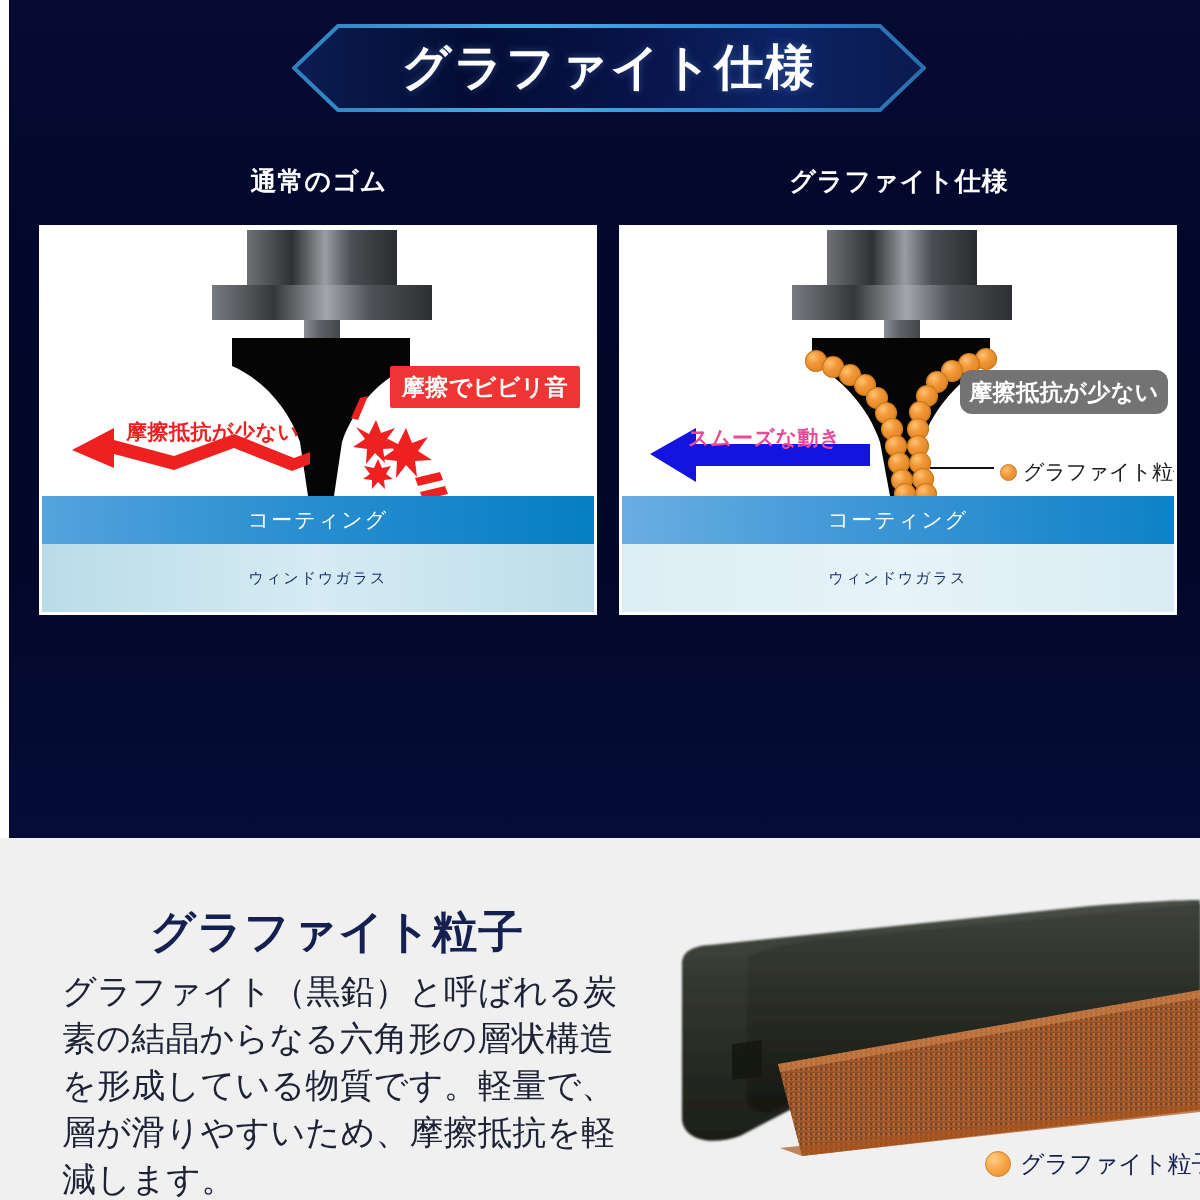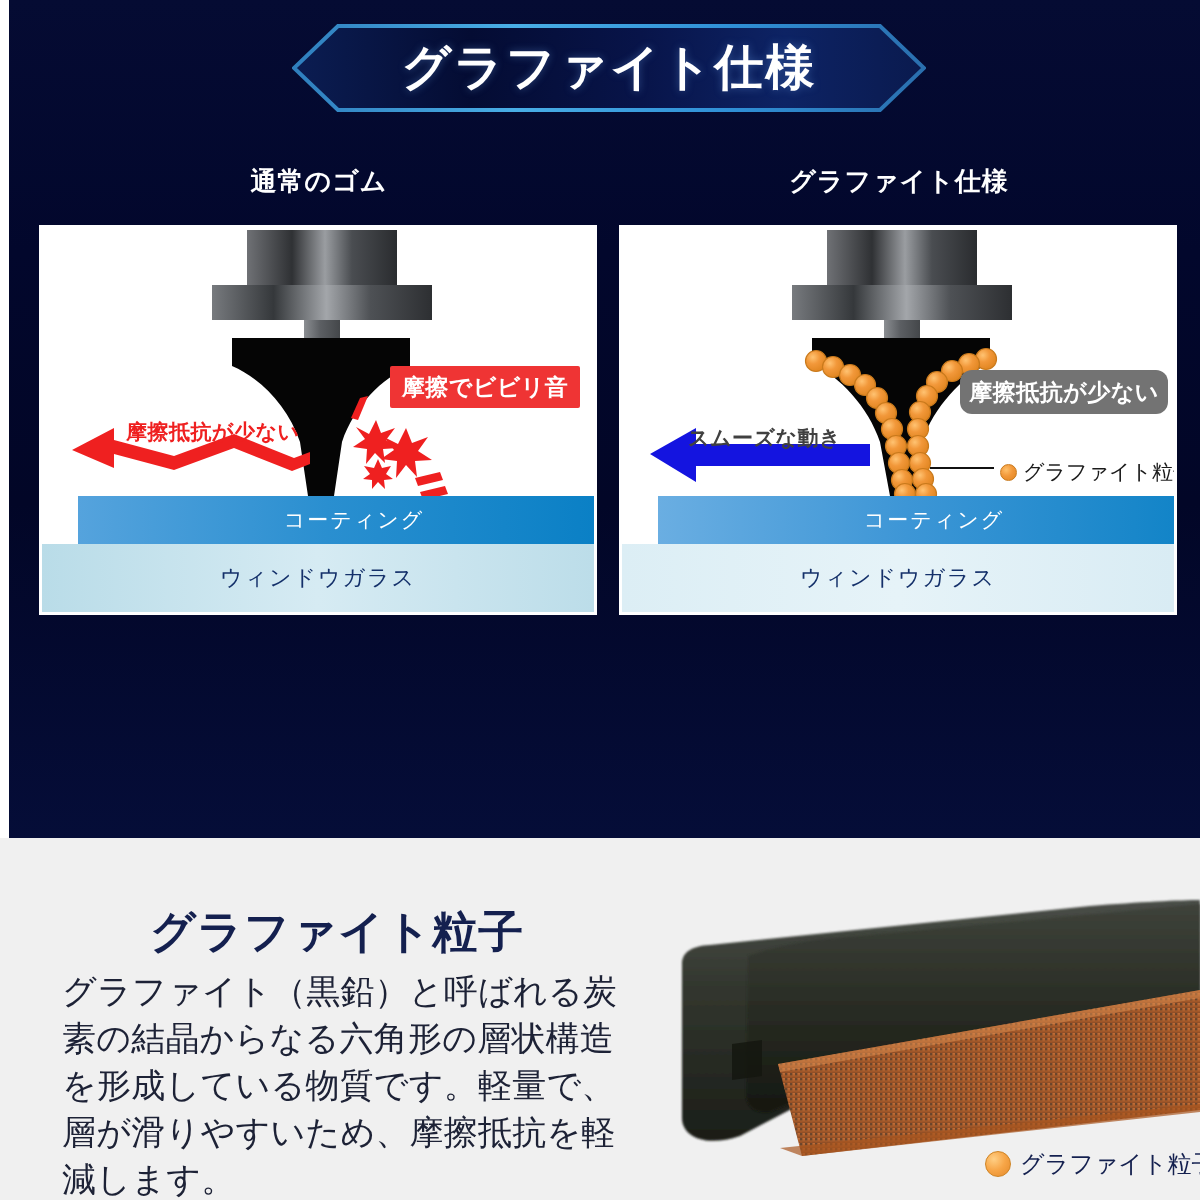--- a/index.html
+++ b/index.html
@@ -43,29 +43,29 @@
     box-sizing:border-box;overflow:hidden;
   }
   .panel.left{left:30px;}
   .panel.right{left:610px;}
 
   .panel-white{position:absolute;left:0;top:0;width:100%;height:268px;background:#ffffff;}
 
   .band-coating{
     position:absolute;left:0;top:268px;width:100%;height:48px;
     display:flex;align-items:center;justify-content:center;
-    font-size:21px;color:#ffffff;letter-spacing:2px;margin-left:36px;
+    font-size:21px;color:#ffffff;letter-spacing:2px;
   }
   .panel.left .band-coating{background:linear-gradient(90deg,#55a3dd 0%,#2a8fd0 45%,#067ec4 100%);}
   .panel.right .band-coating{background:linear-gradient(90deg,#6aaee2 0%,#3d96d6 45%,#0d82c6 100%);}
 
   .band-glass{
     position:absolute;left:0;top:316px;width:100%;height:68px;
     display:flex;align-items:center;justify-content:center;
-    font-size:22px;color:#14306a;letter-spacing:2px;
+    font-size:15px;color:#14306a;letter-spacing:2px;
   }
   .panel.left .band-glass{background:linear-gradient(90deg,#b9dce8 0%,#d6ebf3 50%,#bcdde9 100%);}
   .panel.right .band-glass{background:linear-gradient(90deg,#dceef5 0%,#e6f3f8 50%,#d9ecf4 100%);}
 
   .wiper-svg{position:absolute;left:0;top:0;}
 
   
   .badge{
     position:absolute;display:flex;align-items:center;justify-content:center;
     font-size:23px;font-weight:bold;color:#ffffff;
@@ -78,21 +78,21 @@
   .badge-blue{
     left:338px;top:142px;width:208px;height:44px;
     background:#737373;border-radius:12px;
   }
 
   
   .arrow-label{
     position:absolute;font-size:21px;font-weight:bold;white-space:nowrap;
   }
   .lbl-red{left:84px;top:190px;color:#ef2020;letter-spacing:.5px;}
-  .lbl-blue{left:66px;top:196px;color:#404040;letter-spacing:.5px;}
+  .lbl-blue{left:66px;top:196px;color:#ec4899;letter-spacing:.5px;}
 
   
   .inpanel-legend{
     position:absolute;left:378px;top:230px;
     display:flex;align-items:center;gap:6px;
     font-size:21px;color:#1a1a1a;white-space:nowrap;
   }
   .dot{
     width:17px;height:17px;border-radius:50%;
     background:radial-gradient(circle at 35% 32%,#ffc06a 0%,#f2983a 45%,#df8420 100%);

